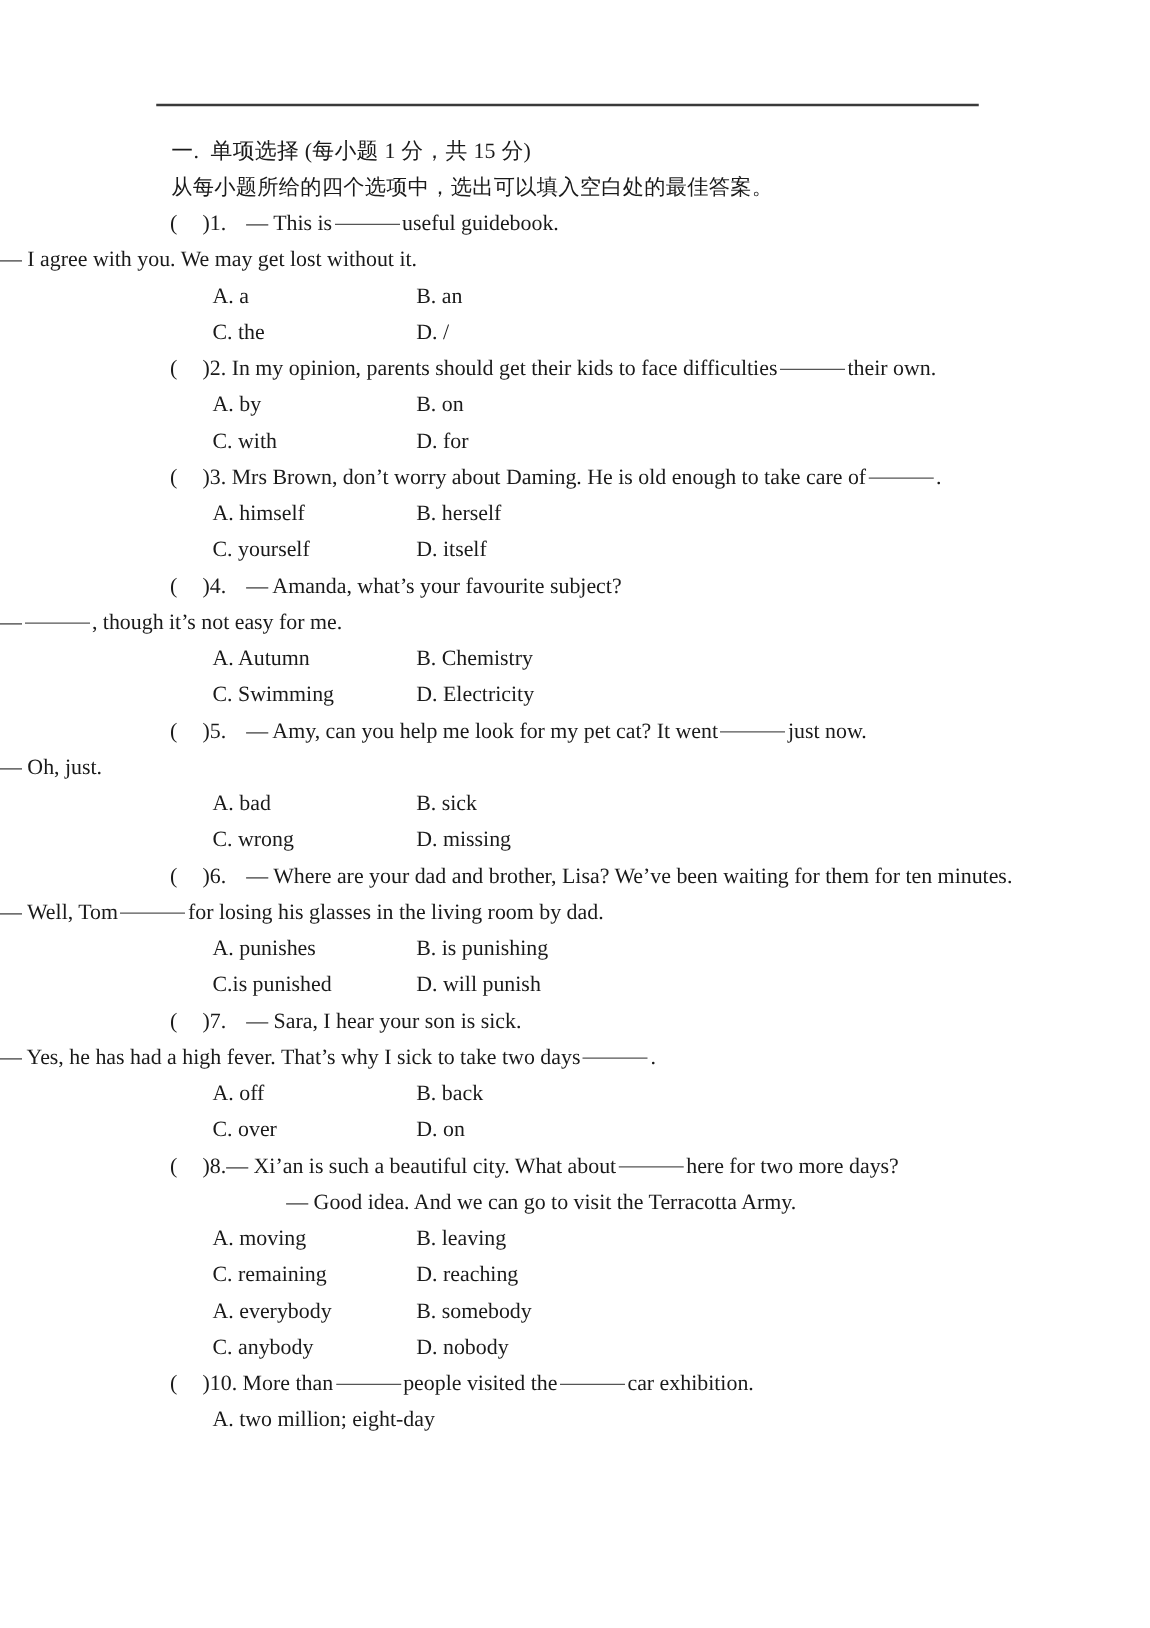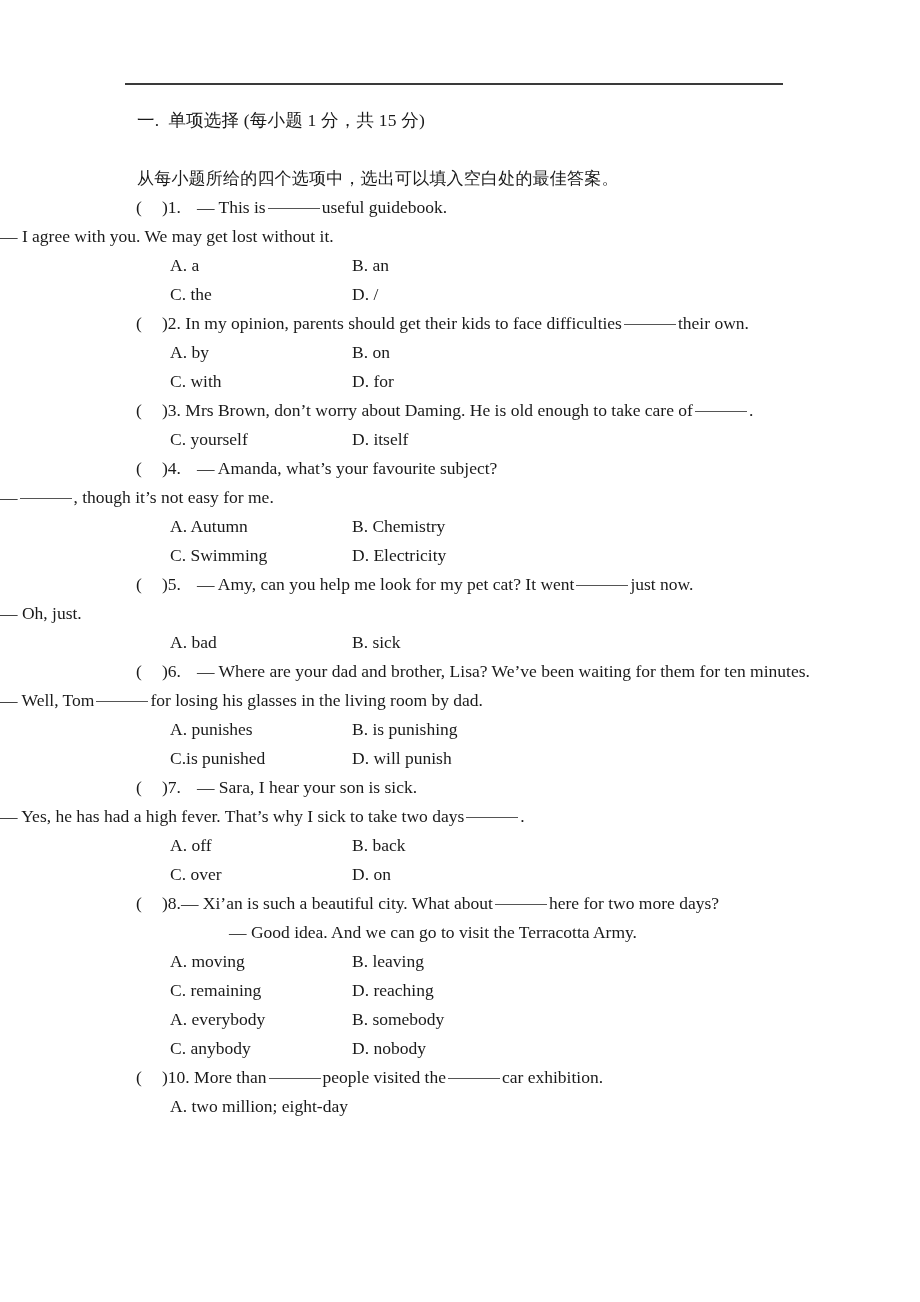--- a/index.html
+++ b/index.html
@@ -51,21 +51,20 @@
   
   .sec-title {
     padding-left: 137px;
     letter-spacing: 0.2px;
   }
 
   .instruction {
     padding-left: 137px;
     font-size: 17px;
     letter-spacing: 0.2px;
-    margin-top: 29px;
   }
 
   
   .qline {
     padding-left: 136px;
   }
   .paren-open { display: inline-block; width: 26px; }
   .paren-close { display: inline-block; }
 
   .qnum { display: inline-block; }
@@ -75,21 +74,21 @@
 
   
   .contline { }
   .contline.shallow { padding-left: 190px; margin-left: 39px; }
 
   
   .optrow {
     padding-left: 170px;
   }
   .opt-a { display: inline-block; width: 163px; }
-  .opt-b { display: inline-block; margin-left: 19px; }
+  .opt-b { display: inline-block; }
 
   
   .blank {
     display: inline-block;
     width: 52px;
     border-bottom: 1px solid #555;
     position: relative;
     top: -4px;
     margin: 0 2px;
   }
@@ -110,30 +109,32 @@
     <div class="line qline"><span class="paren-open">(</span><span class="paren-close">)</span><span class="qnum">1.</span><span class="stem-gap"></span><span>— This is</span><span class="blank"></span><span>useful guidebook.</span></div>
     <div class="line contline">— I agree with you. We may get lost without it.</div>
     <div class="line optrow"><span class="opt-a">A. a</span><span class="opt-b">B. an</span></div>
     <div class="line optrow"><span class="opt-a">C. the</span><span class="opt-b">D. /</span></div>
 
     <div class="line qline"><span class="paren-open">(</span><span class="paren-close">)</span><span class="qnum">2.</span> <span>In my opinion, parents should get their kids to face difficulties</span><span class="blank"></span><span>their own.</span></div>
     <div class="line optrow"><span class="opt-a">A. by</span><span class="opt-b">B. on</span></div>
     <div class="line optrow"><span class="opt-a">C. with</span><span class="opt-b">D. for</span></div>
 
     <div class="line qline"><span class="paren-open">(</span><span class="paren-close">)</span><span class="qnum">3.</span> <span>Mrs Brown, don’t worry about Daming. He is old enough to take care of</span><span class="blank"></span><span>.</span></div>
+    <div class="line optrow"><span class="opt-a">A. himself</span><span class="opt-b">B. herself</span></div>
     <div class="line optrow"><span class="opt-a">C. yourself</span><span class="opt-b">D. itself</span></div>
 
     <div class="line qline"><span class="paren-open">(</span><span class="paren-close">)</span><span class="qnum">4.</span><span class="stem-gap"></span><span>— Amanda, what’s your favourite subject?</span></div>
     <div class="line contline"><span>—</span><span class="blank"></span><span>, though it’s not easy for me.</span></div>
     <div class="line optrow"><span class="opt-a">A. Autumn</span><span class="opt-b">B. Chemistry</span></div>
     <div class="line optrow"><span class="opt-a">C. Swimming</span><span class="opt-b">D. Electricity</span></div>
 
     <div class="line qline"><span class="paren-open">(</span><span class="paren-close">)</span><span class="qnum">5.</span><span class="stem-gap"></span><span>— Amy, can you help me look for my pet cat? It went</span><span class="blank"></span><span>just now.</span></div>
     <div class="line contline">— Oh, just.</div>
     <div class="line optrow"><span class="opt-a">A. bad</span><span class="opt-b">B. sick</span></div>
+    <div class="line optrow"><span class="opt-a">C. wrong</span><span class="opt-b">D. missing</span></div>
 
     <div class="line qline"><span class="paren-open">(</span><span class="paren-close">)</span><span class="qnum">6.</span><span class="stem-gap"></span><span>— Where are your dad and brother, Lisa? We’ve been waiting for them for ten minutes.</span></div>
     <div class="line contline"><span>— Well, Tom</span><span class="blank"></span><span>for losing his glasses in the living room by dad.</span></div>
     <div class="line optrow"><span class="opt-a">A. punishes</span><span class="opt-b">B. is punishing</span></div>
     <div class="line optrow"><span class="opt-a">C.is punished</span><span class="opt-b">D. will punish</span></div>
 
     <div class="line qline"><span class="paren-open">(</span><span class="paren-close">)</span><span class="qnum">7.</span><span class="stem-gap"></span><span>— Sara, I hear your son is sick.</span></div>
     <div class="line contline"><span>— Yes, he has had a high fever. That’s why I sick to take two days</span><span class="blank"></span><span>.</span></div>
     <div class="line optrow"><span class="opt-a">A. off</span><span class="opt-b">B. back</span></div>
     <div class="line optrow"><span class="opt-a">C. over</span><span class="opt-b">D. on</span></div>

